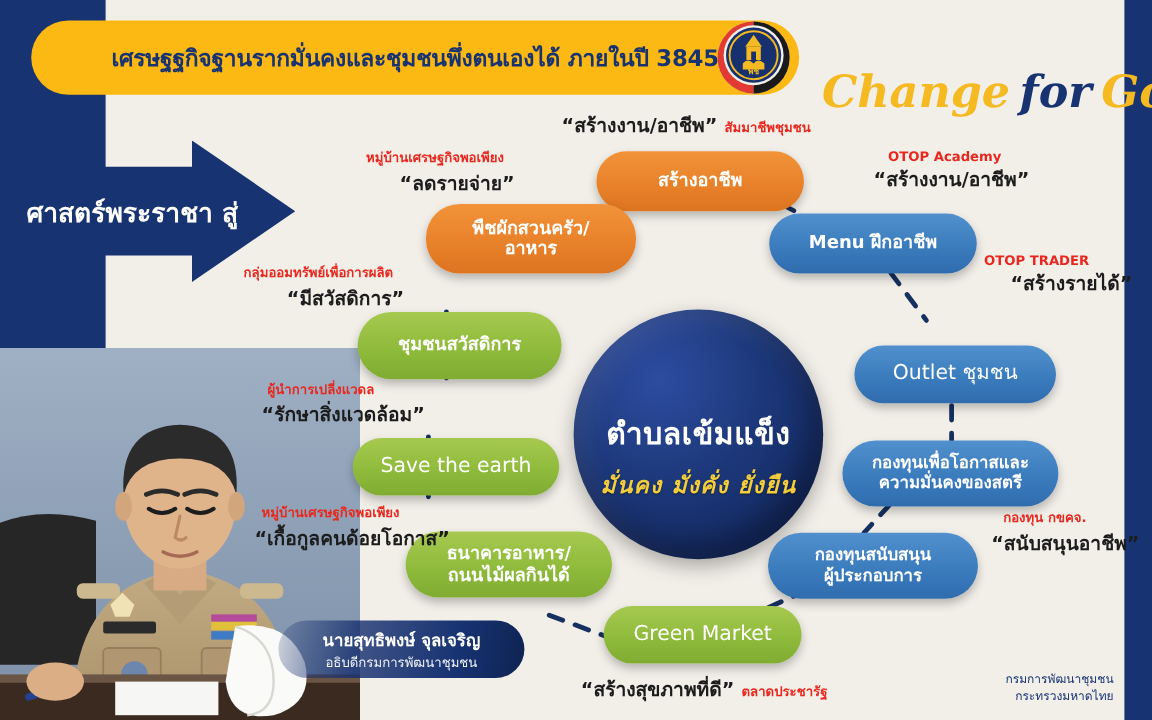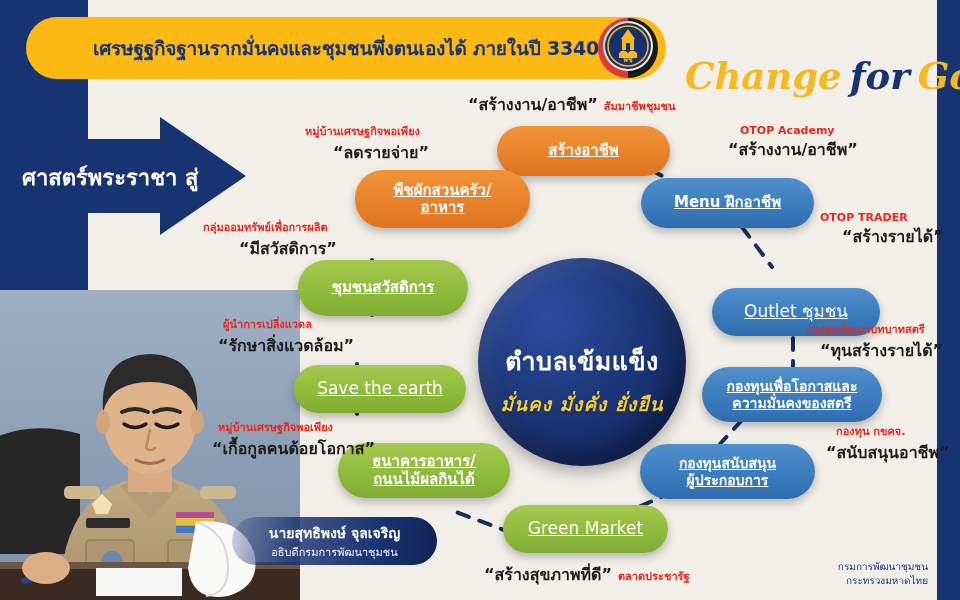--- a/index.html
+++ b/index.html
@@ -155,21 +155,20 @@
     border-radius: 28px;
     display: flex; align-items: center; justify-content: center;
     text-align: center;
     color: #ffffff;
     font-size: 15px;
     font-weight: bold;
     line-height: 1.15;
     padding: 0 10px;
     box-shadow: 0 4px 8px rgba(0,0,0,.25);
     z-index: 6;
-    text-decoration: underline;
   }
   .pill.orange {
     background: linear-gradient(180deg, #f29339 0%, #e8822a 55%, #dd7420 100%);
   }
   .pill.blue {
     background: linear-gradient(180deg, #5190cd 0%, #3b7cbd 55%, #2f6cae 100%);
   }
   .pill.green {
     background: linear-gradient(180deg, #a6c94f 0%, #8fbb3c 55%, #7fac31 100%);
   }
@@ -231,21 +230,21 @@
       <path d="M672,492 L610,520"></path>
       <path d="M512,533 L456,512"></path>
       <path d="M404,494 L392,448"></path>
       <path d="M357,414 L357,364"></path>
       <path d="M372,315 L372,260"></path>
       <path d="M394,220 L416,180"></path>
     </g>
   </svg>
 
   <div class="banner">
-    <span class="banner-text">เศรษฐฐกิจฐานรากมั่นคงและชุมชนพึ่งตนเองได้ ภายในปี 3340</span>
+    <span class="banner-text">เศรษฐฐกิจฐานรากมั่นคงและชุมชนพึ่งตนเองได้ ภายในปี 3845</span>
   </div>
 
   <div class="logo">
     <svg viewBox="0 0 62 62" width="62" height="62">
       <circle cx="31" cy="31" r="30" fill="#b8b8b8"></circle>
       <path d="M31 1 A30 30 0 0 0 31 61 Z" fill="#e23a33"></path>
       <path d="M31 1 A30 30 0 0 1 31 61 Z" fill="#1a1a1a"></path>
       <circle cx="31" cy="29" r="25" fill="#f2efe9"></circle>
       <circle cx="31" cy="29" r="23" fill="#17306e"></circle>
       <circle cx="31" cy="29" r="20" fill="none" stroke="#f5b921" stroke-width="1.6"></circle>
@@ -417,24 +416,20 @@
   <div class="ann" style="left:728px; top:124px;">
     <span class="red" style="margin-left:12px;">OTOP Academy</span>
     <span class="blk">“สร้างงาน/อาชีพ”</span>
   </div>
 
   <div class="ann" style="left:820px; top:211px;">
     <span class="red">OTOP TRADER</span>
     <span class="blk" style="margin-left:22px;">“สร้างรายได้”</span>
   </div>
 
-  <div class="ann" style="left:806px; top:320px;">
-    <span class="red">กองทุนพัฒนาบทบาทสตรี</span>
-    <span class="blk" style="margin-left:14px;">“ทุนสร้างรายได้”</span>
-  </div>
 
   <div class="ann" style="left:826px; top:422px;">
     <span class="red" style="margin-left:10px;">กองทุน กขคจ.</span>
     <span class="blk">“สนับสนุนอาชีพ”</span>
   </div>
 
   <div class="ann inline" style="left:484px; top:562px;">
     <span class="blk">“สร้างสุขภาพที่ดี”</span>
     <span class="red">ตลาดประชารัฐ</span>
   </div>

